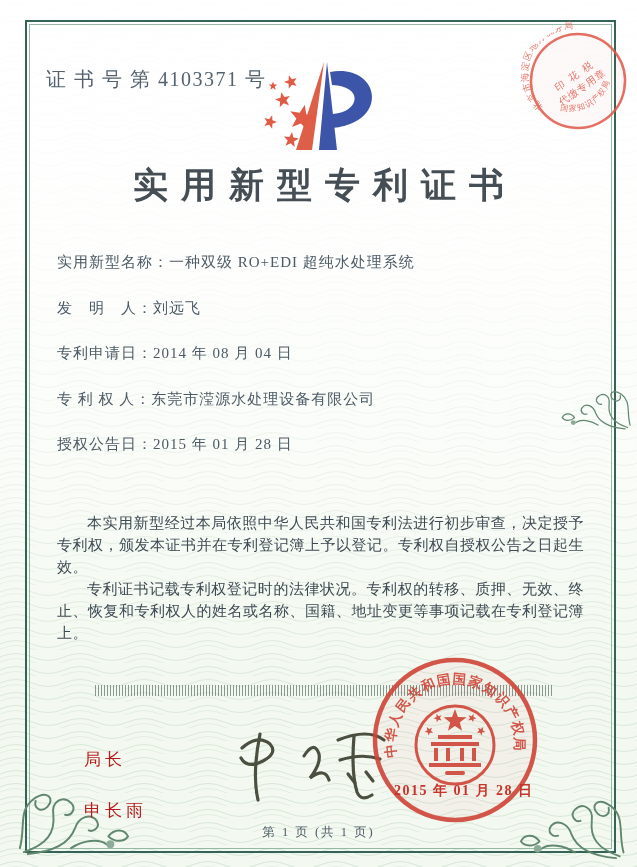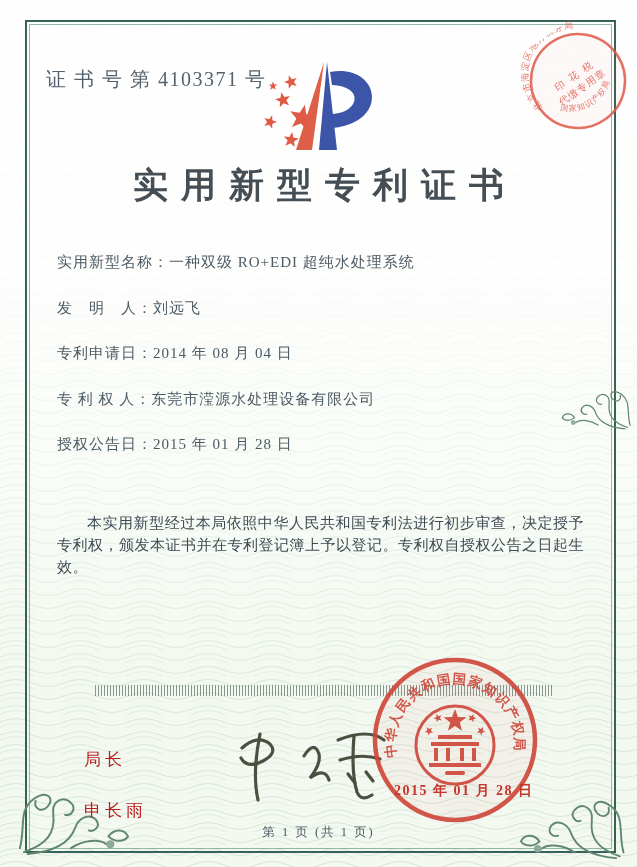--- a/index.html
+++ b/index.html
@@ -113,20 +113,21 @@
   <div class="fields">
     <div class="row"><span>实用新型名称：</span><span>一种双级 RO+EDI 超纯水处理系统</span></div>
     <div class="row"><span>发　明　人：</span><span>刘远飞</span></div>
     <div class="row"><span>专利申请日：</span><span>2014 年 08 月 04 日</span></div>
     <div class="row"><span>专 利 权 人：</span><span>东莞市滢源水处理设备有限公司</span></div>
     <div class="row"><span>授权公告日：</span><span>2015 年 01 月 28 日</span></div>
   </div>
 
   <div class="paras">
     <p>本实用新型经过本局依照中华人民共和国专利法进行初步审查，决定授予专利权，颁发本证书并在专利登记簿上予以登记。专利权自授权公告之日起生效。</p>
+    <p>专利证书记载专利权登记时的法律状况。专利权的转移、质押、无效、终止、恢复和专利权人的姓名或名称、国籍、地址变更等事项记载在专利登记簿上。</p>
   </div>
 
   <div class="code-band"></div>
 
   <div class="signer">
     <div>局长</div>
     <div class="name">申长雨</div>
   </div>
 
   <svg class="signature" width="190" height="100" viewBox="0 0 190 100">

